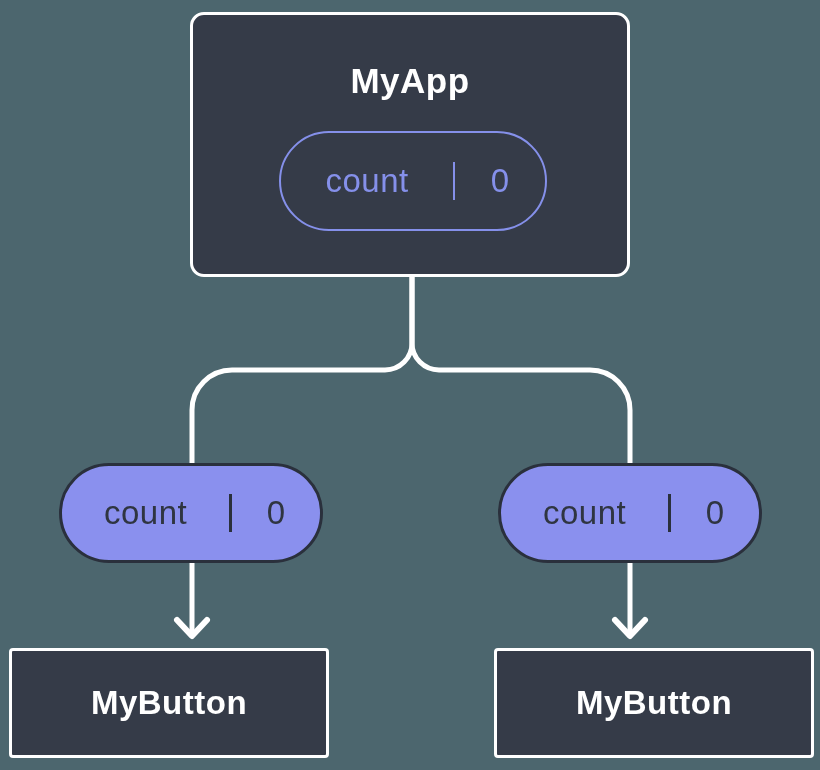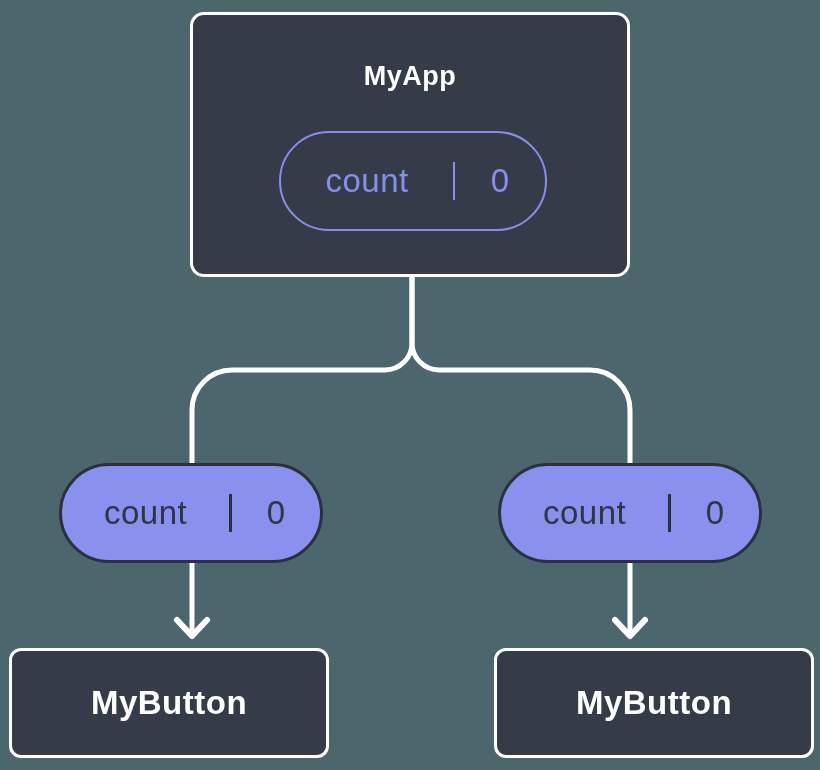--- a/index.html
+++ b/index.html
@@ -27,26 +27,26 @@
     position:absolute;
     background:var(--node-fill);
     border:3px solid var(--node-border);
     border-radius:14px;
     z-index:2;
     color:var(--node-text);
   }
   .node-root{left:190px;top:12px;width:440px;height:265px;}
   .node-root .node-label{
     position:absolute;left:0;top:46px;width:100%;
-    text-align:center;font-size:27px;font-weight:600;letter-spacing:0.5px;
+    text-align:center;font-size:35px;font-weight:600;letter-spacing:0.5px;
   }
   .node-button{
     display:flex;align-items:center;justify-content:center;
     font-size:33px;font-weight:600;letter-spacing:0.5px;
-    width:320px;height:110px;top:648px;border-radius:12px;
+    width:320px;height:110px;top:648px;border-radius:4px;
   }
   .node-button-left{left:9px;}
   .node-button-right{left:494px;}
 
   .pill{
     position:absolute;height:100px;border-radius:50px;
     display:flex;align-items:center;z-index:2;overflow:hidden;
     font-size:33px;letter-spacing:0.5px;
   }
   .pill .pill-section{display:flex;align-items:center;justify-content:center;}

